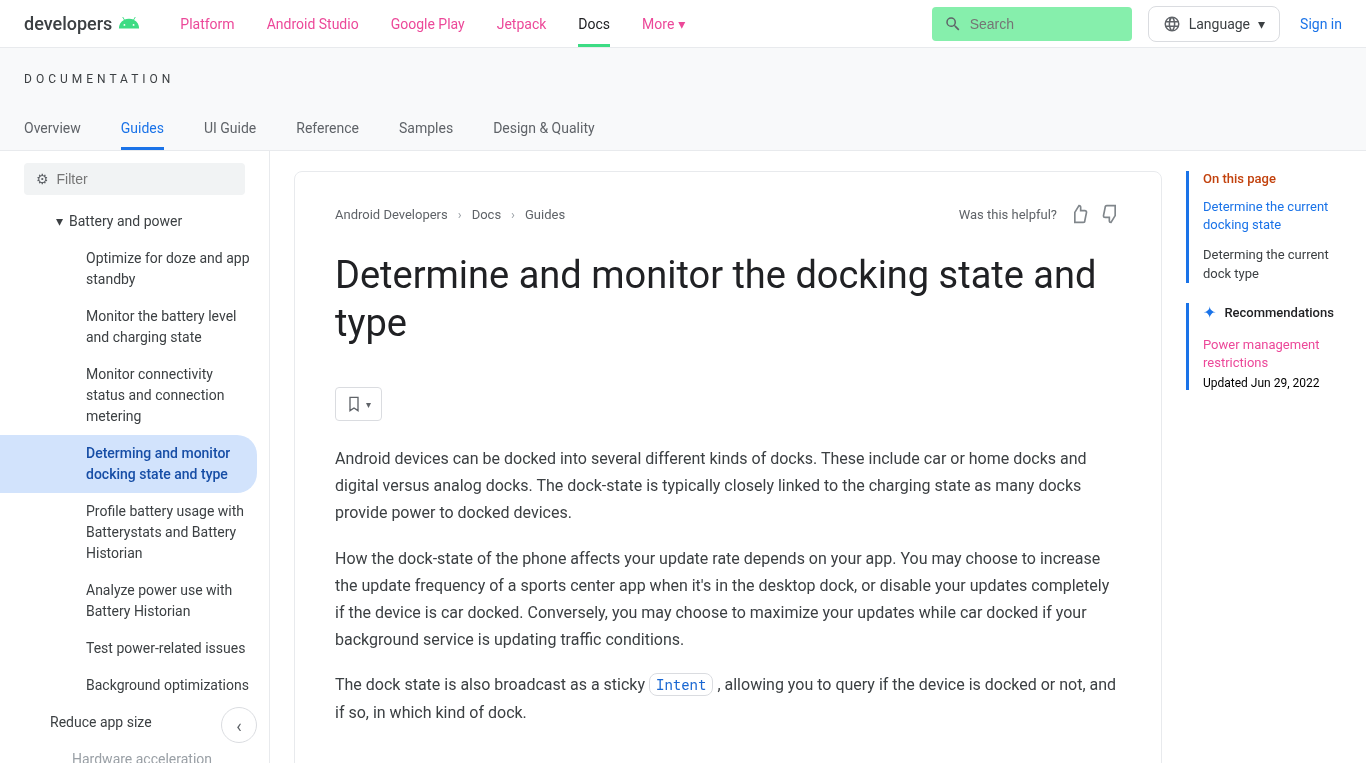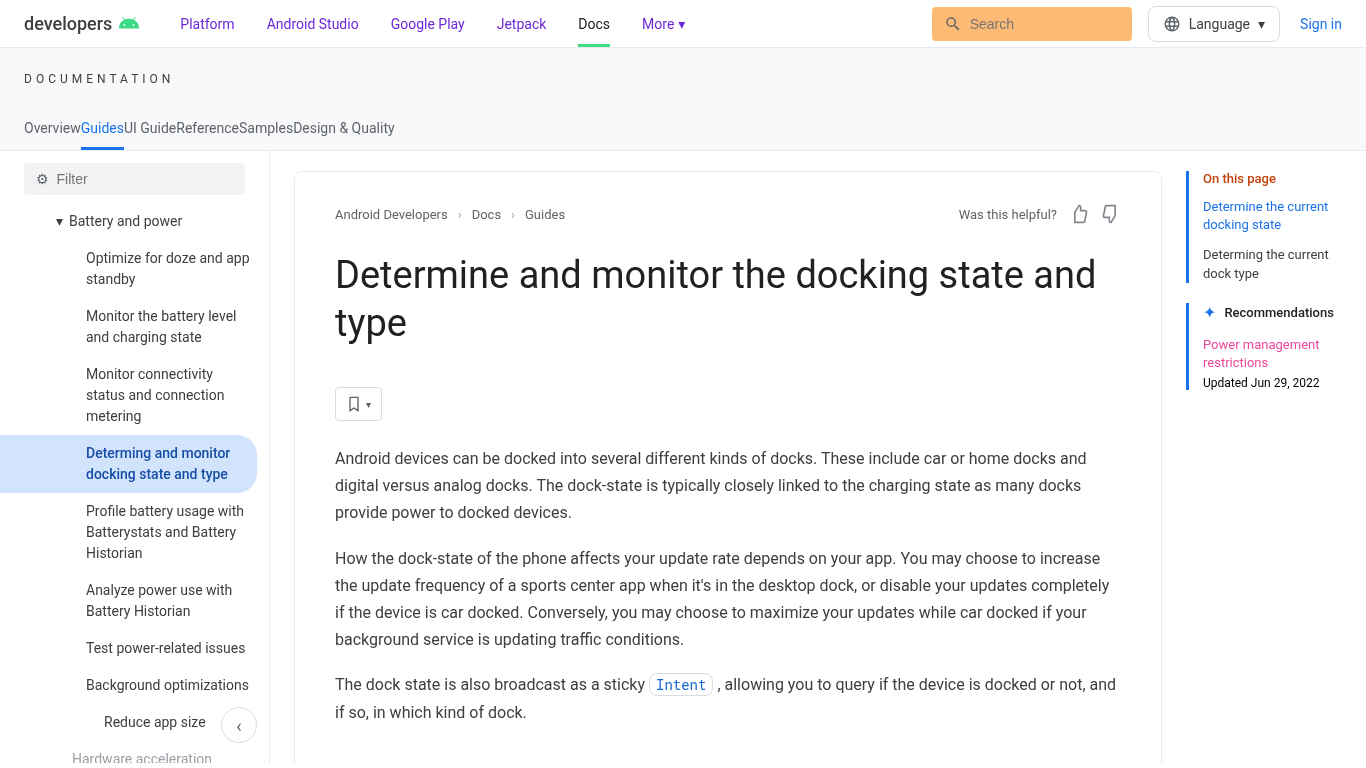--- a/index.html
+++ b/index.html
@@ -3,33 +3,33 @@
 <meta charset="utf-8">
 <style>
 * { margin: 0; padding: 0; box-sizing: border-box; }
 body { font-family: Roboto, "Helvetica Neue", Arial, sans-serif; color: #202124; background: #fff; overflow: hidden; }
 
 
 .top-header { display: flex; align-items: center; height: 48px; padding: 0 24px; border-bottom: 1px solid #e8eaed; }
 .logo-area { display: flex; align-items: center; gap: 6px; font-weight: 500; font-size: 18px; color: #3c4043; margin-right: 40px; justify-content: flex-end; }
 .logo-area .android-icon { color: #3ddc84; font-size: 22px; }
 .top-nav { display: flex; gap: 32px; flex: 1; }
-.top-nav-item { font-size: 14px; color: #6d28d9; cursor: pointer; padding: 14px 0; position: relative; }
+.top-nav-item { font-size: 14px; color: #ec4899; cursor: pointer; padding: 14px 0; position: relative; }
 .top-nav-item.active { color: #202124; }
 .top-nav-item.active::after { content: ""; position: absolute; bottom: -1px; left: 0; right: 0; height: 3px; background: #3ddc84; }
 .more-dd { display: inline-flex; align-items: center; gap: 4px; }
-.search-box { display: flex; align-items: center; background: #fdba74; border-radius: 4px; padding: 8px 12px; width: 200px; margin-right: 16px; }
+.search-box { display: flex; align-items: center; background: #86efac; border-radius: 4px; padding: 8px 12px; width: 200px; margin-right: 16px; }
 .search-box input { border: none; background: transparent; outline: none; font-size: 14px; color: #5f6368; width: 100%; }
 .lang-btn { display: flex; align-items: center; gap: 8px; border: 1px solid #dadce0; border-radius: 8px; padding: 8px 14px; font-size: 14px; color: #3c4043; cursor: pointer; margin-right: 20px; }
 .signin { color: #1a73e8; font-size: 14px; cursor: pointer; }
 
 
 .doc-header { background: #f8f9fa; padding: 24px 24px 0 24px; border-bottom: 1px solid #e8eaed; }
 .doc-title { font-size: 12px; font-weight: 400; letter-spacing: 4px; color: #3c4043; margin-bottom: 20px; }
-.doc-tabs { display: flex; }
+.doc-tabs { display: flex; gap: 40px; }
 .doc-tab { font-size: 14px; color: #5f6368; padding: 14px 0; cursor: pointer; position: relative; }
 .doc-tab.active { color: #1a73e8; }
 .doc-tab.active::after { content: ""; position: absolute; bottom: 0; left: 0; right: 0; height: 3px; background: #1a73e8; }
 
 
 .layout { display: flex; height: calc(100vh - 156px); }
 
 
 .sidebar { width: 270px; border-right: 1px solid #e8eaed; overflow-y: auto; padding: 12px 0; flex-shrink: 0; position: relative; }
 .filter-wrap { padding: 0 24px 8px 24px; }
@@ -138,21 +138,21 @@
       <span>Battery and power</span>
     </div>
     <div class="side-item l2">Optimize for doze and app standby</div>
     <div class="side-item l2">Monitor the battery level and charging state</div>
     <div class="side-item l2">Monitor connectivity status and connection metering</div>
     <div class="side-item l2 active">Determing and monitor docking state and type</div>
     <div class="side-item l2">Profile battery usage with Batterystats and Battery Historian</div>
     <div class="side-item l2">Analyze power use with Battery Historian</div>
     <div class="side-item l2">Test power-related issues</div>
     <div class="side-item l2">Background optimizations</div>
-    <div class="side-item" style="padding-left:104px;">Reduce app size</div>
+    <div class="side-item" style="padding-left:50px;">Reduce app size</div>
     <div class="side-item faded" style="padding-left:72px;">Hardware acceleration</div>
     <div class="collapse-btn">
       <span>‹</span>
     </div>
   </div>
 
   <div class="main">
     <div class="article-card">
       <div class="topbar-row">
         <div class="breadcrumbs">

